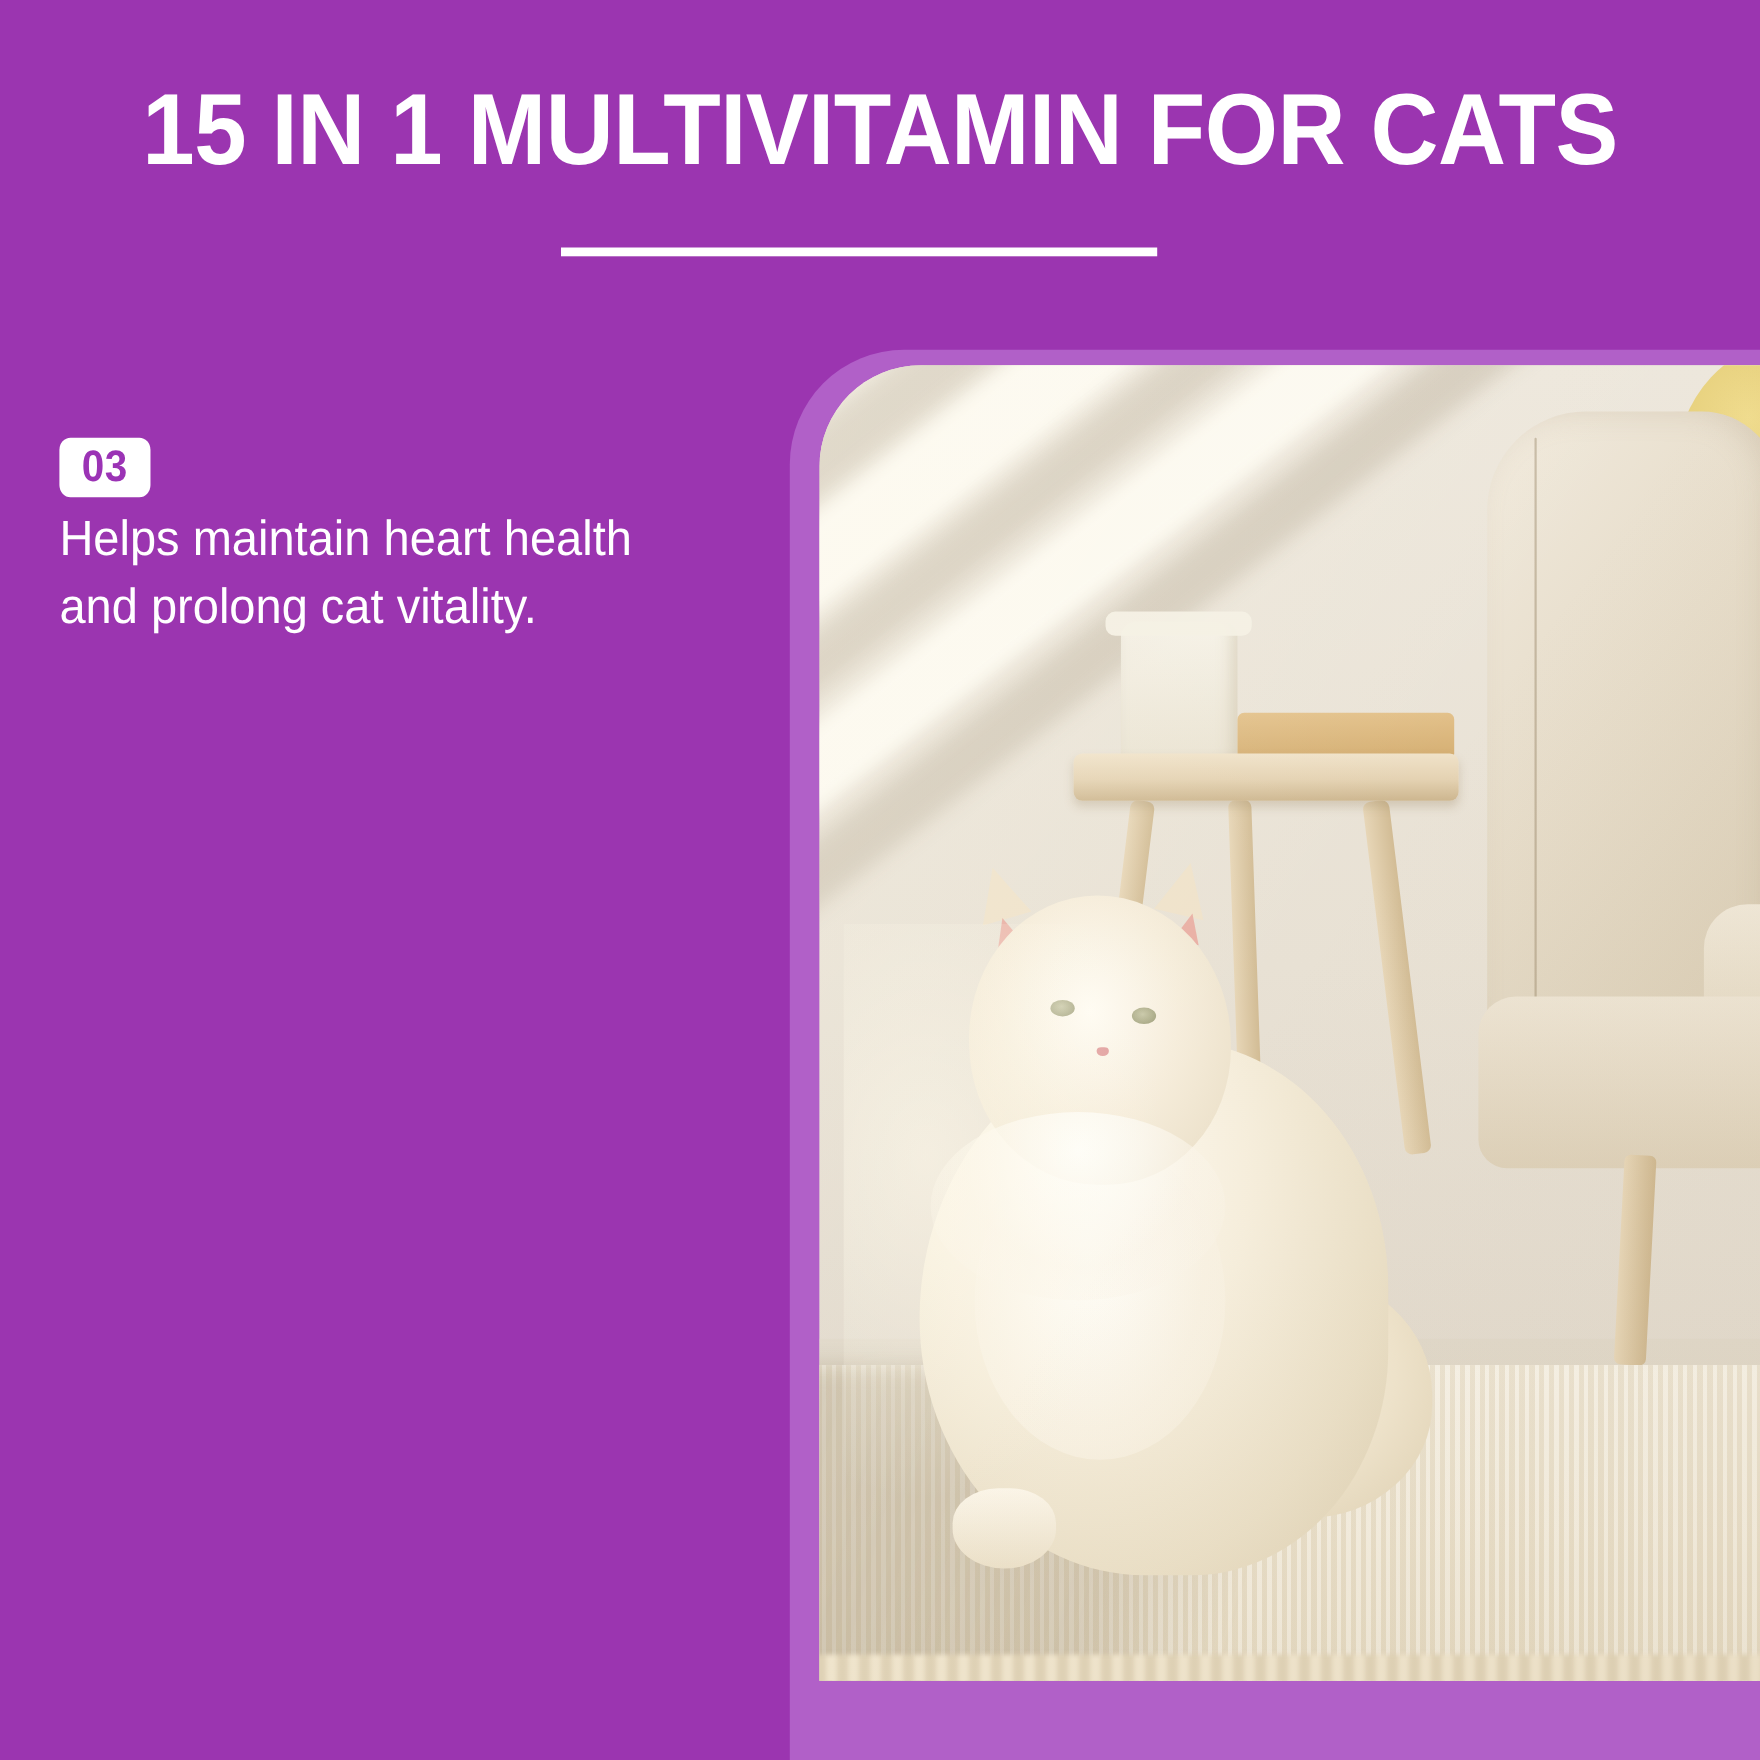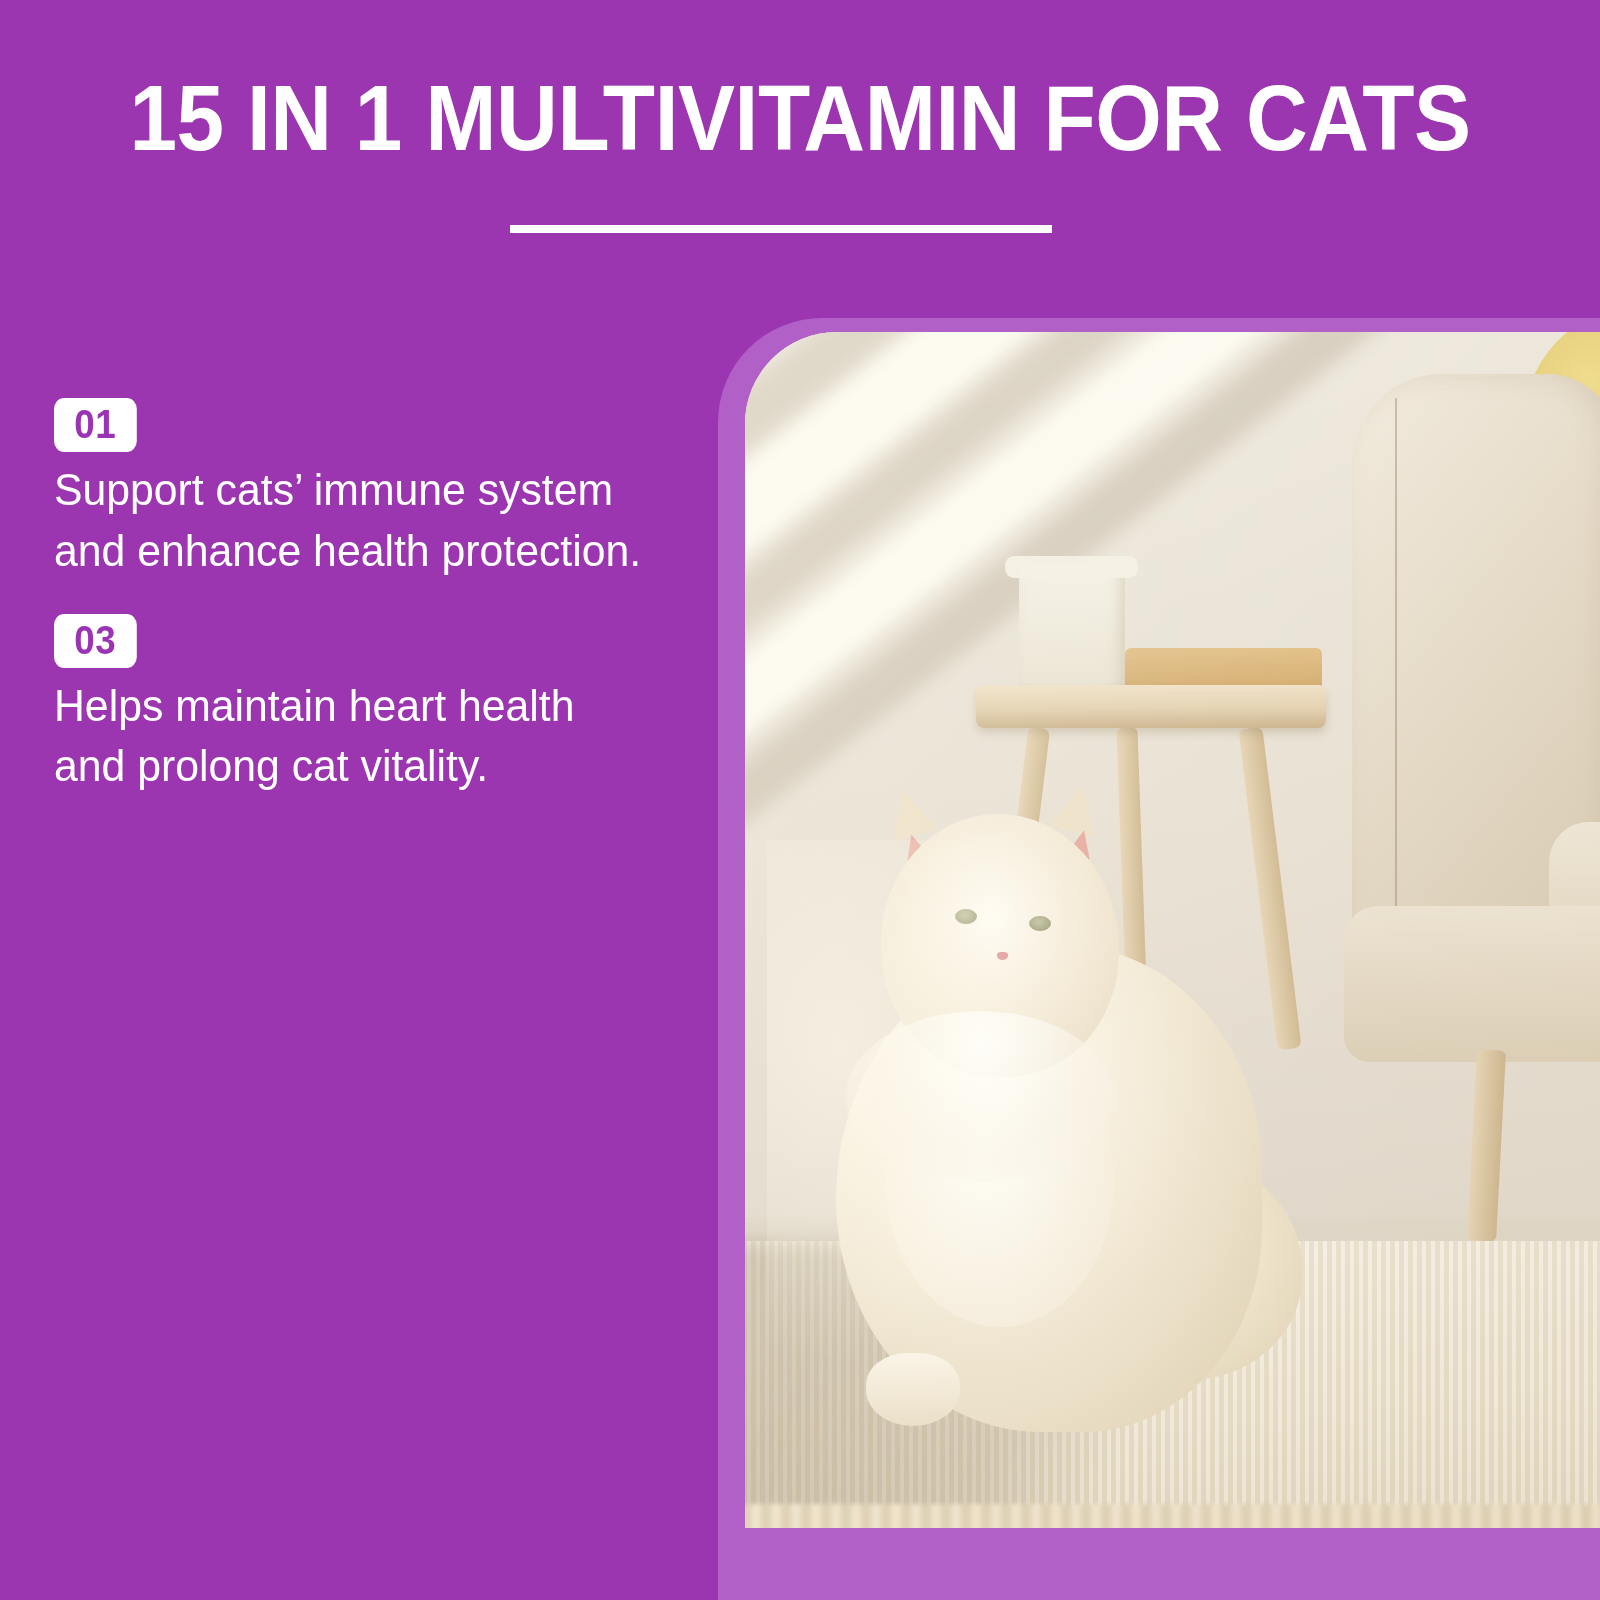--- a/index.html
+++ b/index.html
@@ -259,24 +259,20 @@
 </head>
 <body>
 
 <div id="header">
   <div id="page-title">15 IN 1 MULTIVITAMIN FOR CATS</div>
   <div id="title-divider"></div>
 </div>
 
 <div id="features">
 
-  <div class="feature">
-    <span class="badge">01</span>
-    <div class="feature-text">Support cats’ immune system and enhance health protection.</div>
-  </div>
 
 
   <div class="feature">
     <span class="badge">03</span>
     <div class="feature-text">Helps maintain heart health and prolong cat vitality.</div>
   </div>
 
 
 </div>
 

